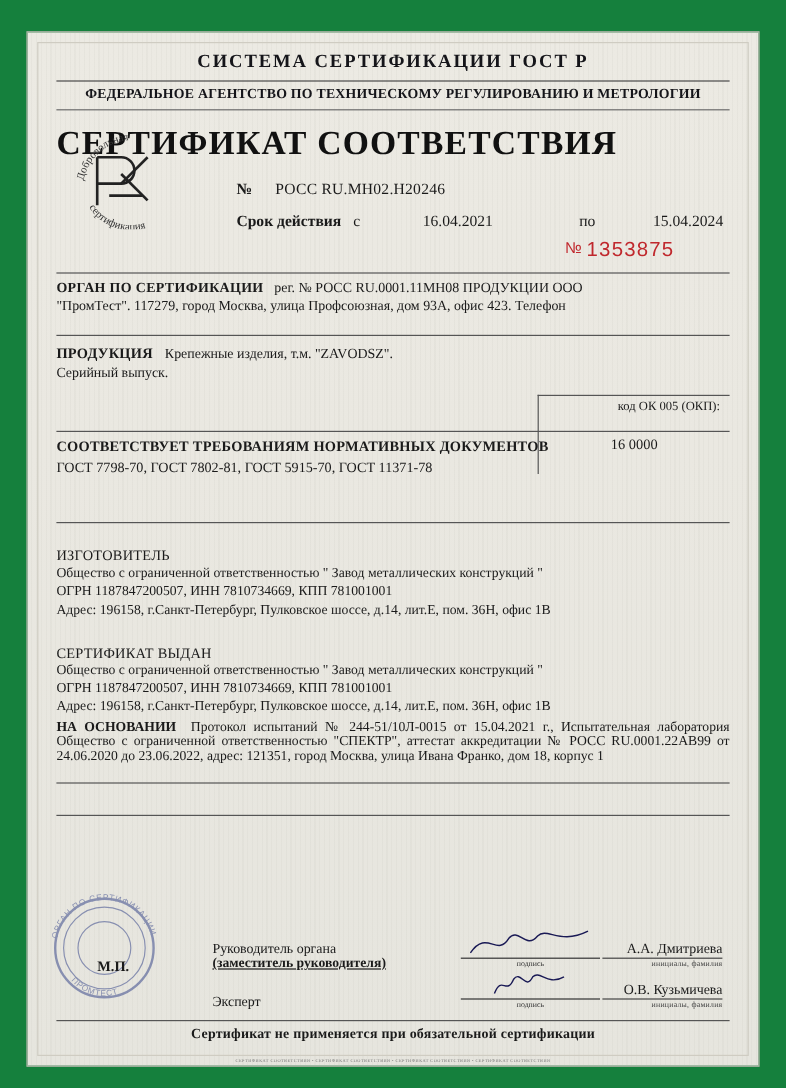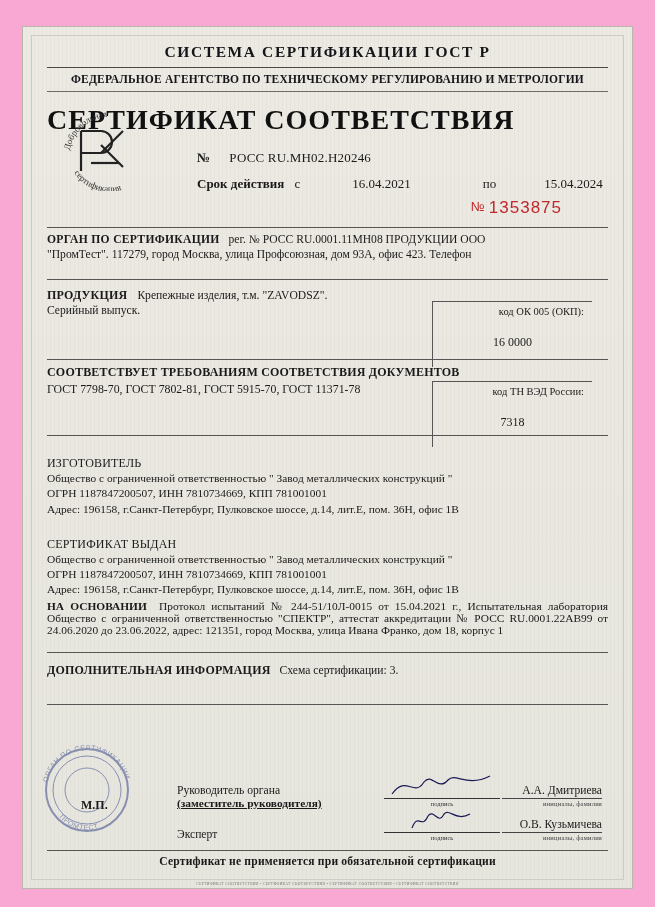--- a/index.html
+++ b/index.html
@@ -11,21 +11,21 @@
     width: 655px;
     height: 907px;
     font-family: "Liberation Serif", serif;
     color: #1a1a1a;
     overflow: hidden;
   }
   .page {
     position: relative;
     width: 655px;
     height: 907px;
-    background: #f9a8d4;
+    background: #15803d;
     box-sizing: border-box;
     padding: 26px 22px 18px 22px;
   }
   .sheet {
     position: relative;
     width: 100%;
     height: 100%;
     background: linear-gradient(180deg,#eceae3 0%, #eae8e1 40%, #e6e5de 100%);
     border: 1px solid #b9b7ae;
     box-sizing: border-box;
@@ -127,29 +127,30 @@
 
   .hr-full { height:1px; background:#555; margin: 9px 0 0 0; }
 
   .prod-row { position: relative; }
   .prod-title { font-weight:bold; font-size: 12px; letter-spacing:.2px; display:inline; }
   .prod-text { display:inline; font-size: 11.6px; }
 
   
   .sidebox {
     position: absolute;
-    right: 16px;
+    right: 0;
     width: 160px;
     border-left: 1px solid #555;
     border-top: 1px solid #555;
     box-sizing: border-box;
     padding: 4px 8px 6px 8px;
     font-size: 10.5px;
     text-align: right;
     height: 66px;
+    margin-top: 28px;
   }
   .sidebox .code-val {
     font-size: 12px;
     margin-top: 18px;
     text-align: center;
   }
 
   .normdocs-title { font-weight:bold; font-size: 12px; letter-spacing: .2px;}
   .normdocs-list { font-size: 11.8px; margin-top: 2px;}
 
@@ -324,26 +325,22 @@
         <div class="sec">Серийный выпуск.</div>
         <div class="sidebox" style="top:16px;">
           <div>код ОК 005 (ОКП):</div>
           <div class="code-val">16 0000</div>
         </div>
       </div>
 
       <div class="hr-full" style="margin-top:6px"></div>
 
       <div class="prod-row" style="margin-top:5px; min-height:64px">
-        <div class="normdocs-title">СООТВЕТСТВУЕТ ТРЕБОВАНИЯМ СООТВЕТСТВИЯ ДОКУМЕНТОВ</div>
+        <div class="normdocs-title">СООТВЕТСТВУЕТ ТРЕБОВАНИЯМ НОРМАТИВНЫХ ДОКУМЕНТОВ</div>
         <div class="normdocs-list">ГОСТ 7798-70, ГОСТ 7802-81, ГОСТ 5915-70, ГОСТ 11371-78</div>
-        <div class="sidebox" style="top:16px;">
-          <div>код ТН ВЭД России:</div>
-          <div class="code-val">7318</div>
-        </div>
       </div>
 
       <div class="hr-full" style="margin-top:6px"></div>
 
       <div class="sec" style="margin-top:8px">
         <div class="maker-title">ИЗГОТОВИТЕЛЬ</div>
         <div class="maker-line">Общество с ограниченной ответственностью " Завод металлических конструкций "</div>
         <div class="maker-line">ОГРН 1187847200507, ИНН 7810734669, КПП 781001001</div>
         <div class="maker-line">Адрес: 196158, г.Санкт-Петербург, Пулковское шоссе, д.14, лит.Е, пом. 36Н, офис 1В</div>
       </div>
@@ -355,24 +352,20 @@
         <div class="maker-line">Адрес: 196158, г.Санкт-Петербург, Пулковское шоссе, д.14, лит.Е, пом. 36Н, офис 1В</div>
       </div>
 
       <div class="basis">
         <b>НА ОСНОВАНИИ</b>
         <span style="margin-left:6px">Протокол испытаний № 244-51/10Л-0015 от 15.04.2021 г., Испытательная лаборатория Общество с ограниченной ответственностью "СПЕКТР", аттестат аккредитации № РОСС RU.0001.22АВ99 от 24.06.2020 до 23.06.2022, адрес: 121351, город Москва, улица Ивана Франко, дом 18, корпус 1</span>
       </div>
 
       <div class="hr-full" style="margin-top:16px"></div>
 
-      <div class="addinfo">
-        <span class="t">ДОПОЛНИТЕЛЬНАЯ ИНФОРМАЦИЯ</span>
-        <span style="margin-left:6px; font-size:11.6px">Схема сертификации: 3.</span>
-      </div>
 
       <div class="hr-full" style="margin-top:26px"></div>
 
       <div class="stamp">
         <svg width="108" height="108" viewBox="0 0 108 108">
           <defs>
             <path id="st-top" d="M 14,54 A 40,40 0 0 1 94,54"></path>
             <path id="st-bot" d="M 18,58 A 36,36 0 0 0 90,58"></path>
           </defs>
           <circle cx="54" cy="54" r="41" fill="none" stroke="#3b4a8c" stroke-width="2"></circle>

